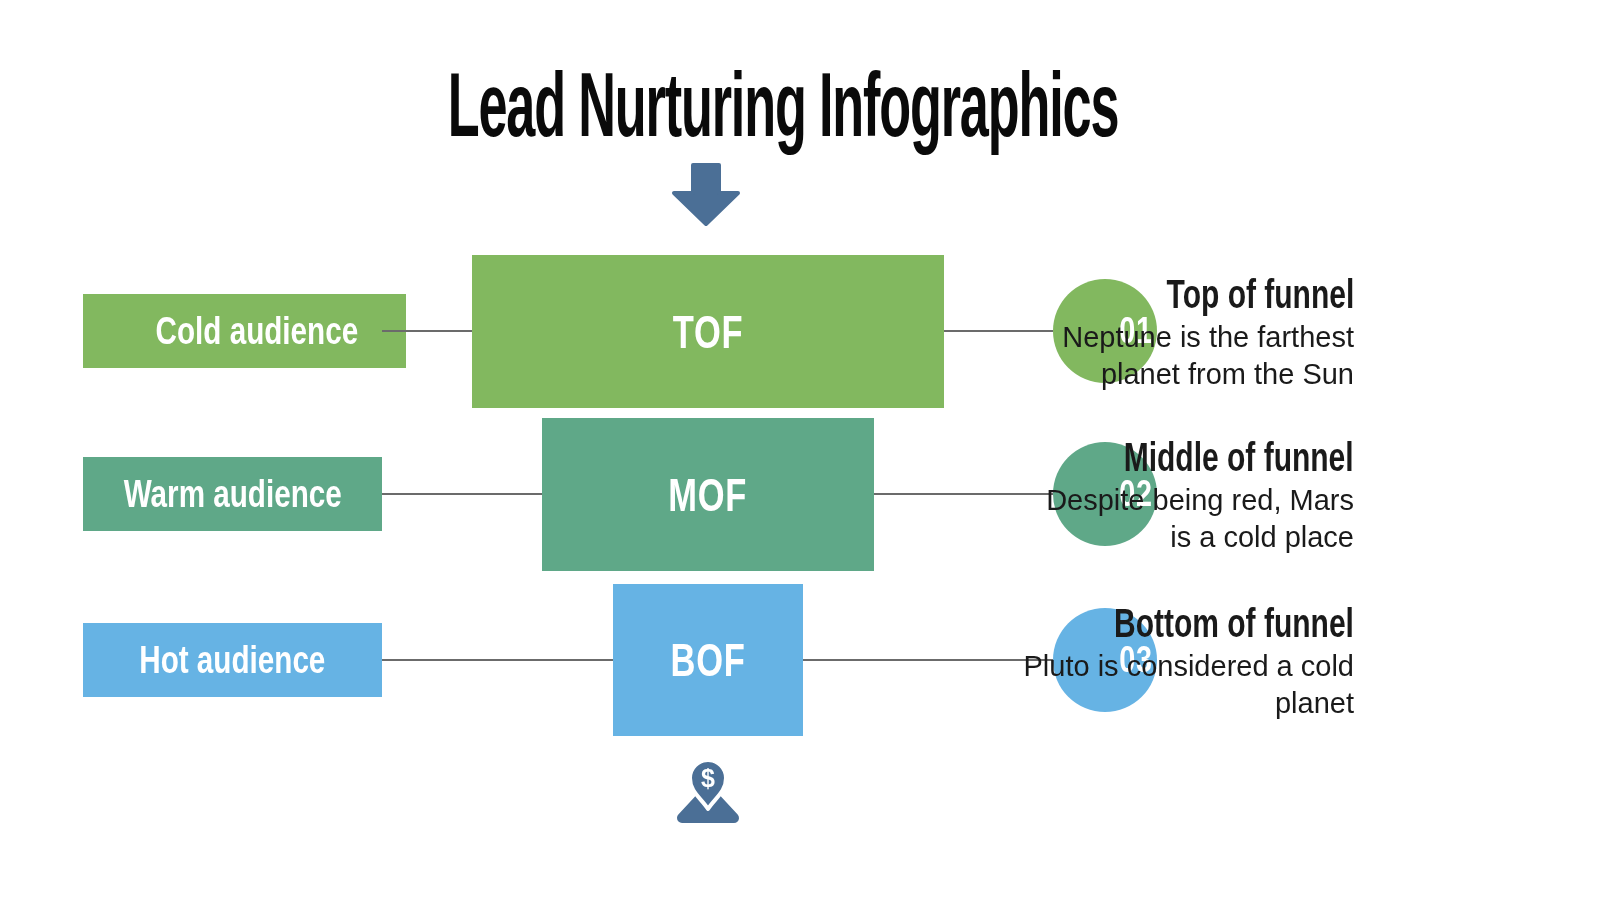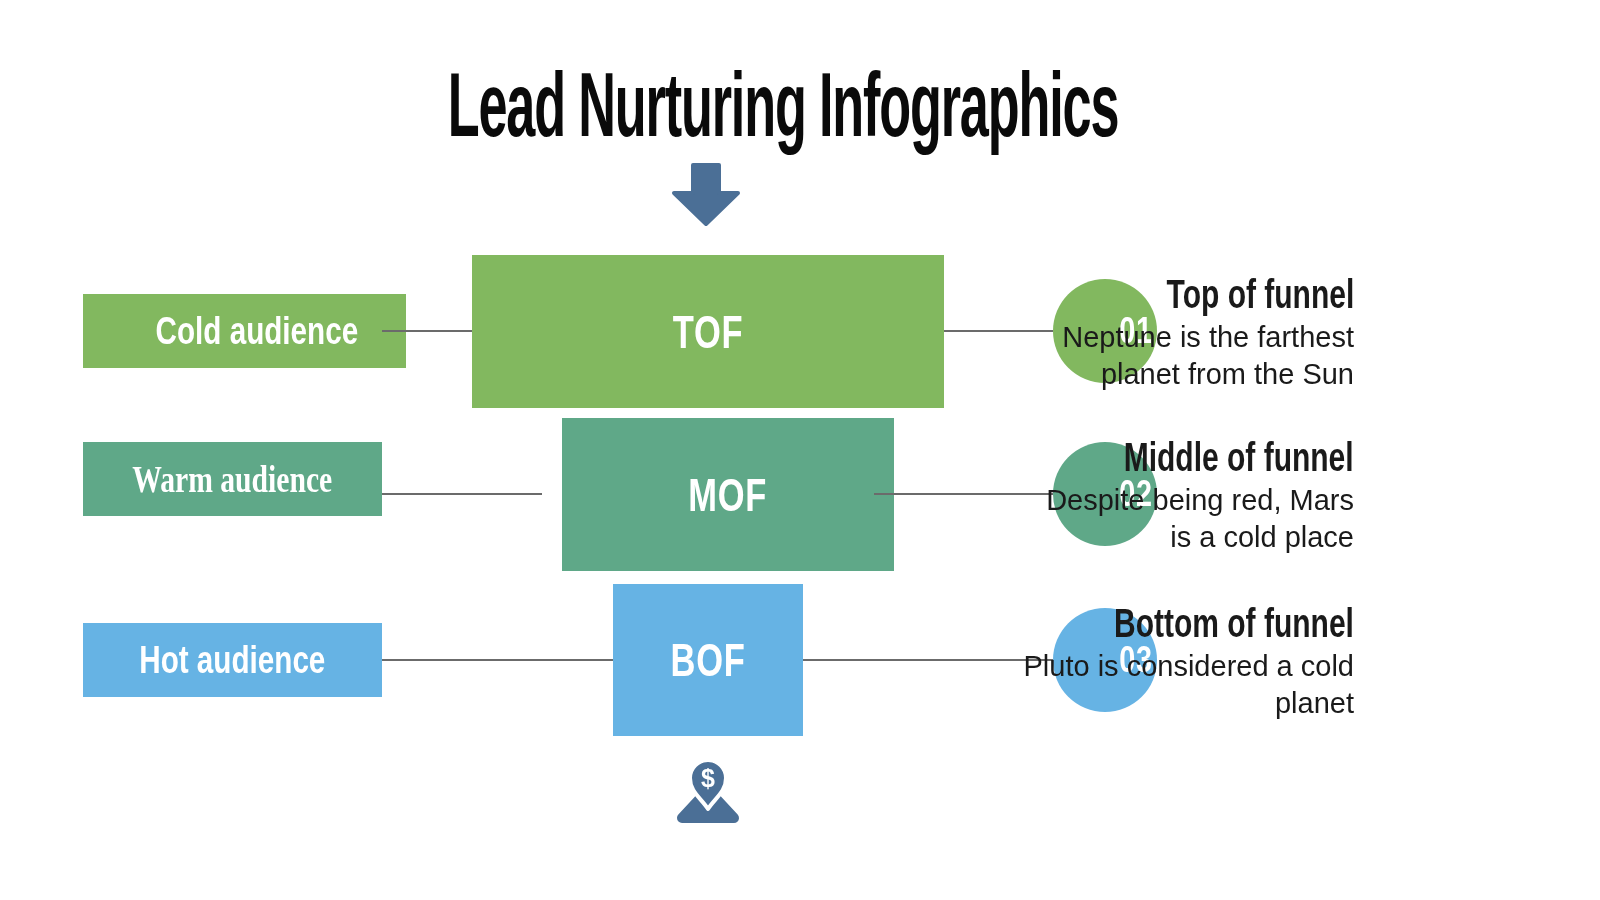--- a/index.html
+++ b/index.html
@@ -50,25 +50,25 @@
   <div class="badge" style="top: 279px; background: rgb(130, 184, 95);">
     <span class="cond">01</span>
   </div>
   <div class="note" style="top:272px;">
     <div class="heading">
       <span class="cond">Top of funnel</span>
     </div>
     <div class="desc">Neptune is the farthest planet from the Sun</div>
   </div>
 
-  <div class="audience" style="top: 442px; background: rgb(95, 168, 136); font-family: Liberation Serif, serif;">
+  <div class="audience" style="top: 457px; background: rgb(95, 168, 136);">
     <span class="cond">Warm audience</span>
   </div>
   <div class="connector" style="left: 382px; top: 493px; width: 160px; background: rgb(107, 107, 107);"></div>
-  <div class="stage" style="left: 542px; top: 418px; width: 332px; height: 153px; background: rgb(95, 168, 136); margin-left: 20px;">
+  <div class="stage" style="left: 542px; top: 418px; width: 332px; height: 153px; background: rgb(95, 168, 136);">
     <span class="cond">MOF</span>
   </div>
   <div class="connector" style="left: 874px; top: 493px; width: 179px; background: rgb(107, 107, 107);"></div>
   <div class="badge" style="top: 442px; background: rgb(95, 168, 136);">
     <span class="cond">02</span>
   </div>
   <div class="note" style="top:435px;">
     <div class="heading">
       <span class="cond">Middle of funnel</span>
     </div>

